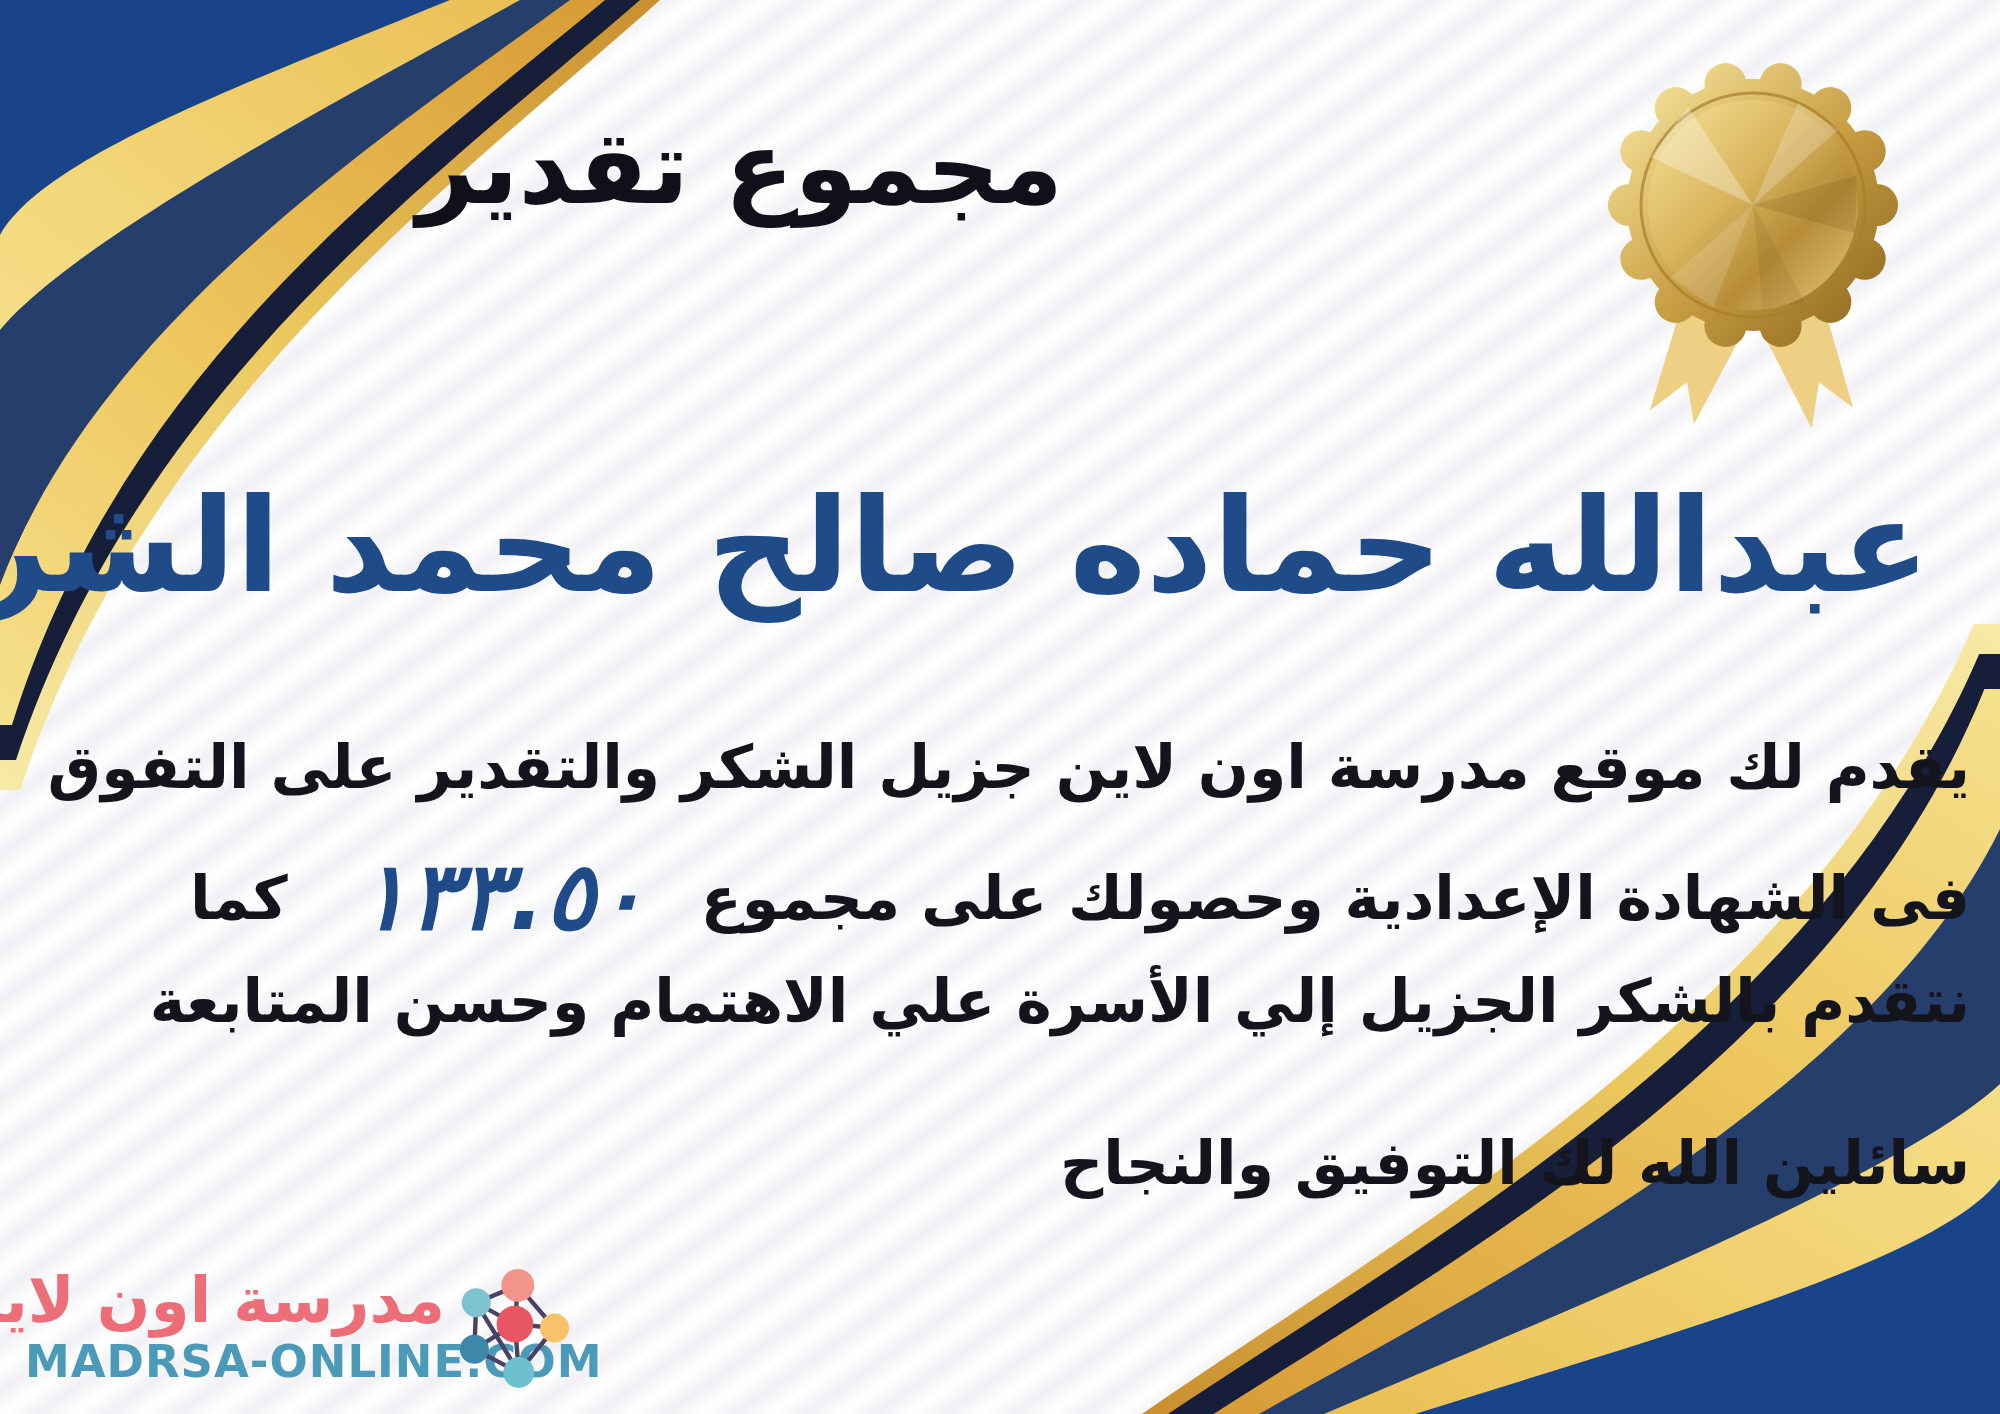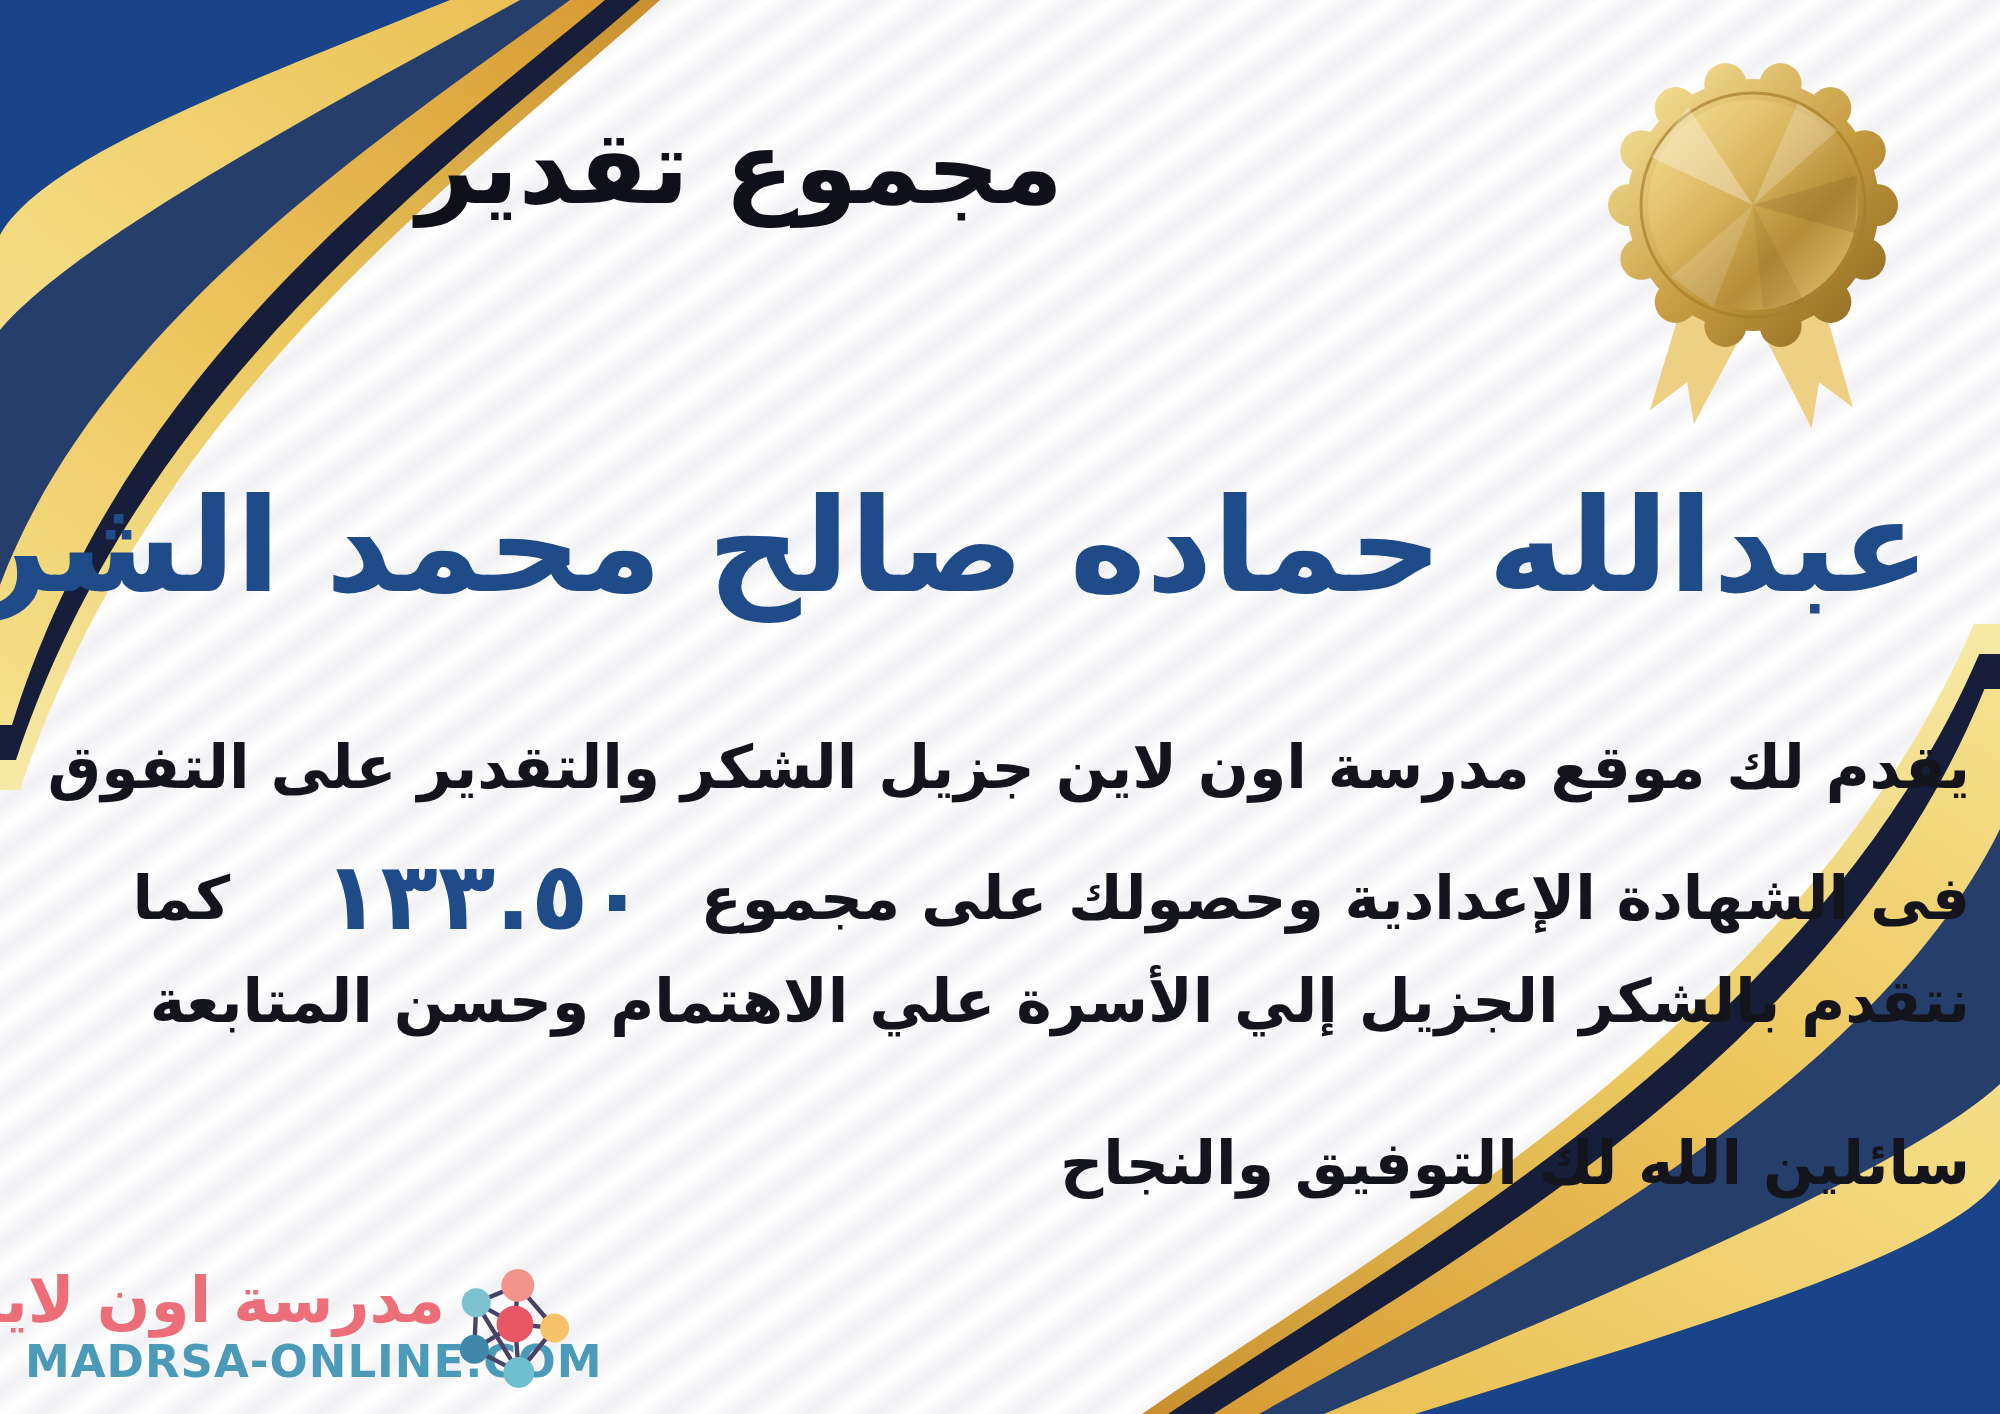--- a/index.html
+++ b/index.html
@@ -32,21 +32,21 @@
     font-size:60px;font-weight:600;color:#14141c;
     white-space:nowrap;
   }
   .line1{top:732px;}
   .line2{top:842px;}
   .line3{top:966px;}
   .closing{top:1128px;}
   .score{
     display:inline-block;
     font-size:94px;font-weight:bold;color:#1f4c88;
-    margin:0 55px 0 93px;vertical-align:-10px;
+    margin:0 55px 0 70px;vertical-align:-10px;font-style:italic;
   }
   .after-score{display:inline-block;}
   .logo{
     position:absolute;left:25px;top:1252px;width:560px;height:150px;
     display:flex;flex-direction:row;align-items:center;gap:10px;
   }
   .logo-text{width:420px;text-align:center;}
   .logo-arabic{
     direction:rtl;font-size:63px;font-weight:bold;color:#ec6e79;
     line-height:1.1;white-space:nowrap;

